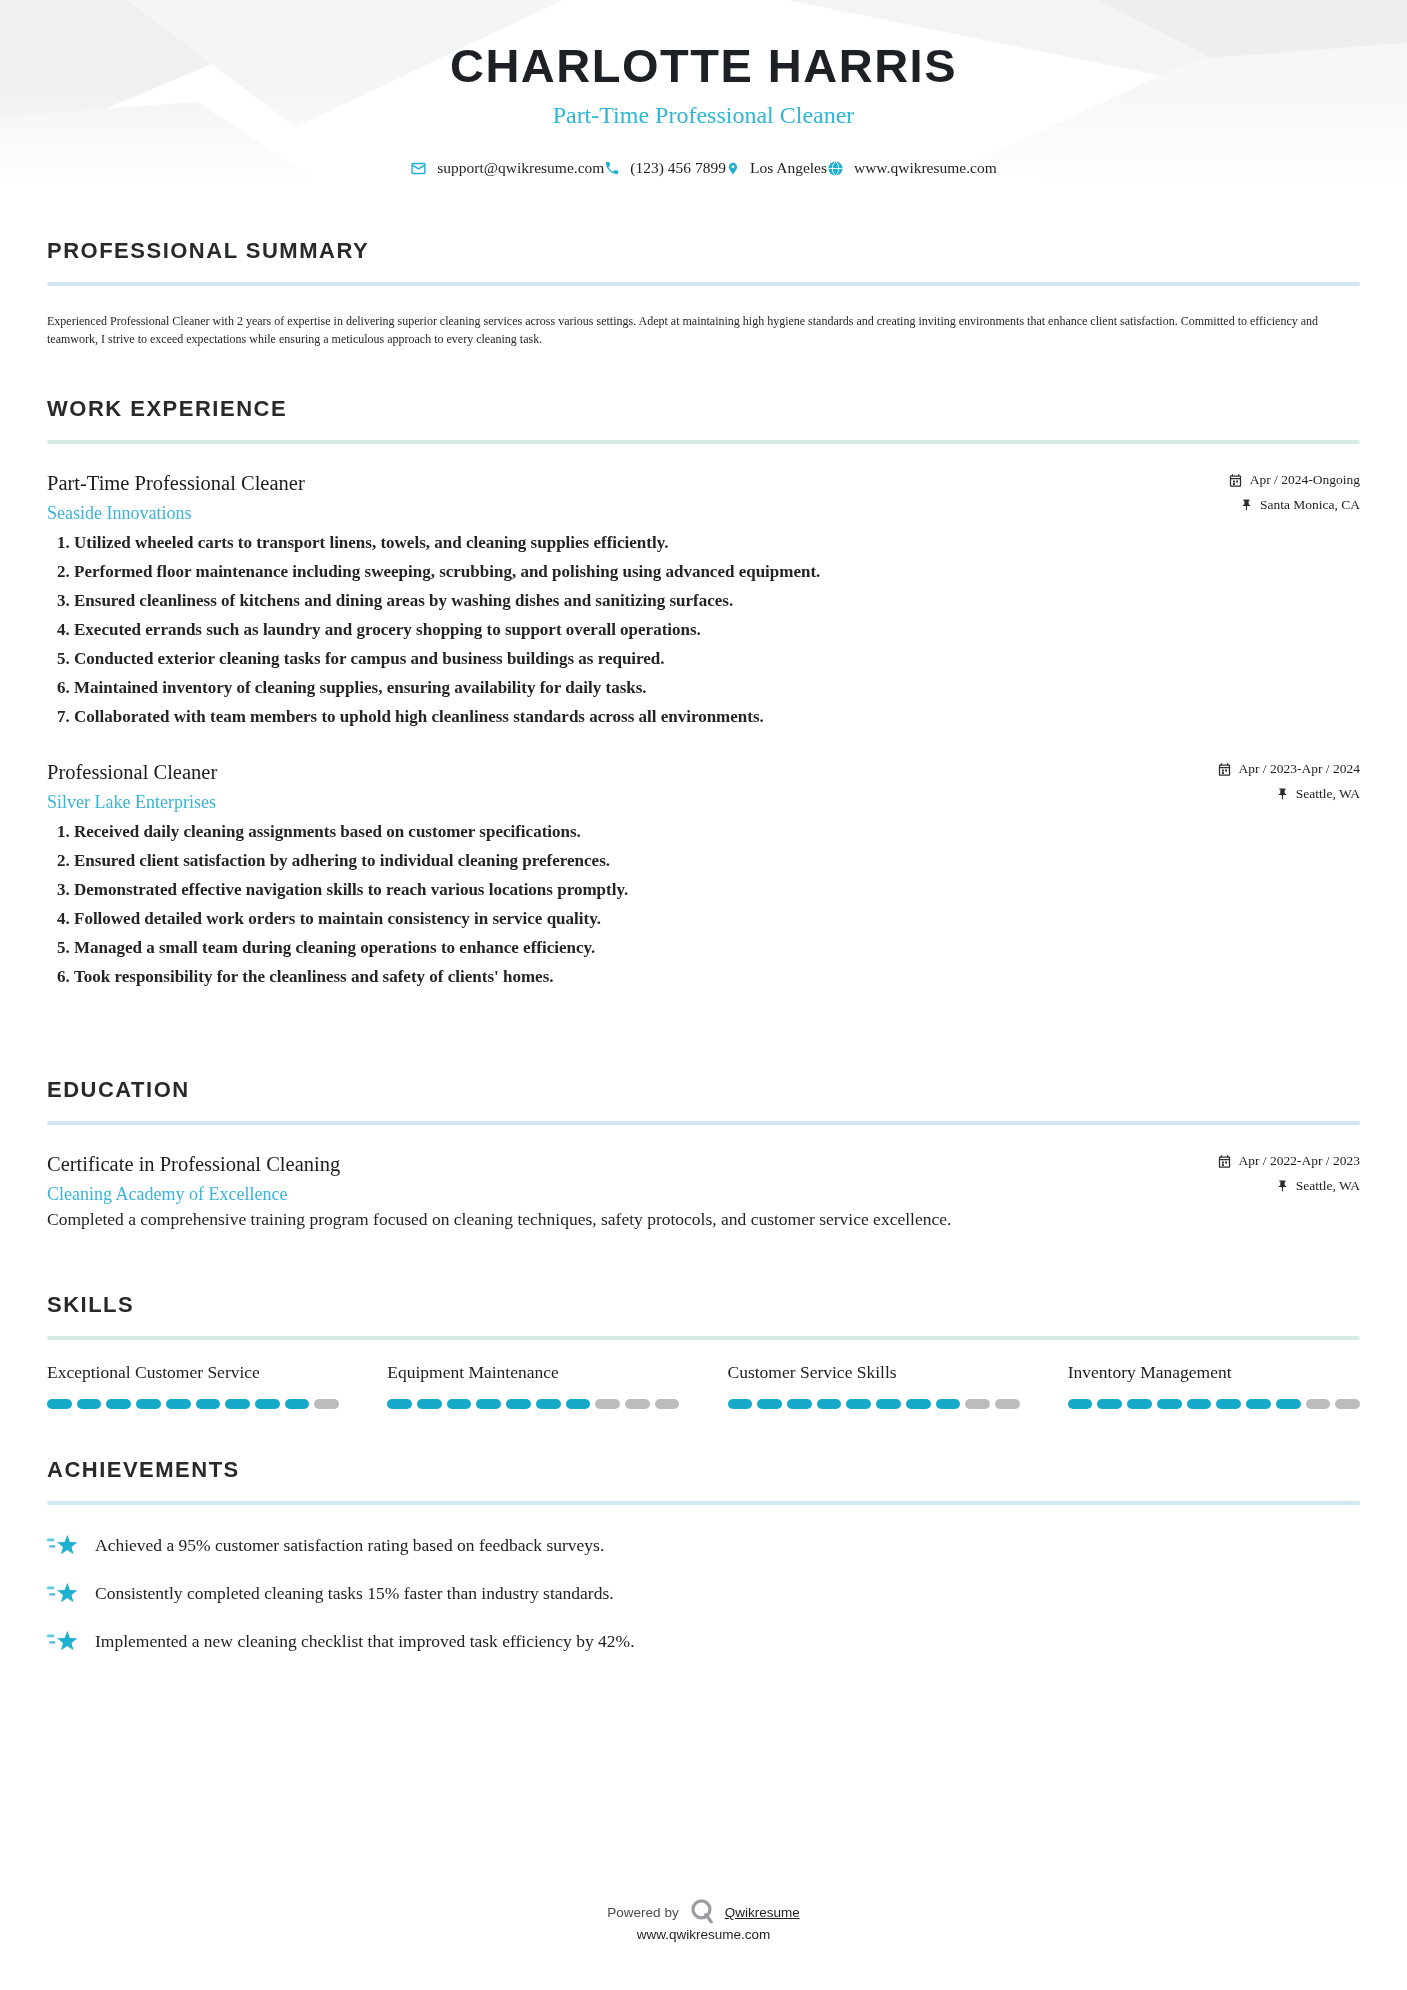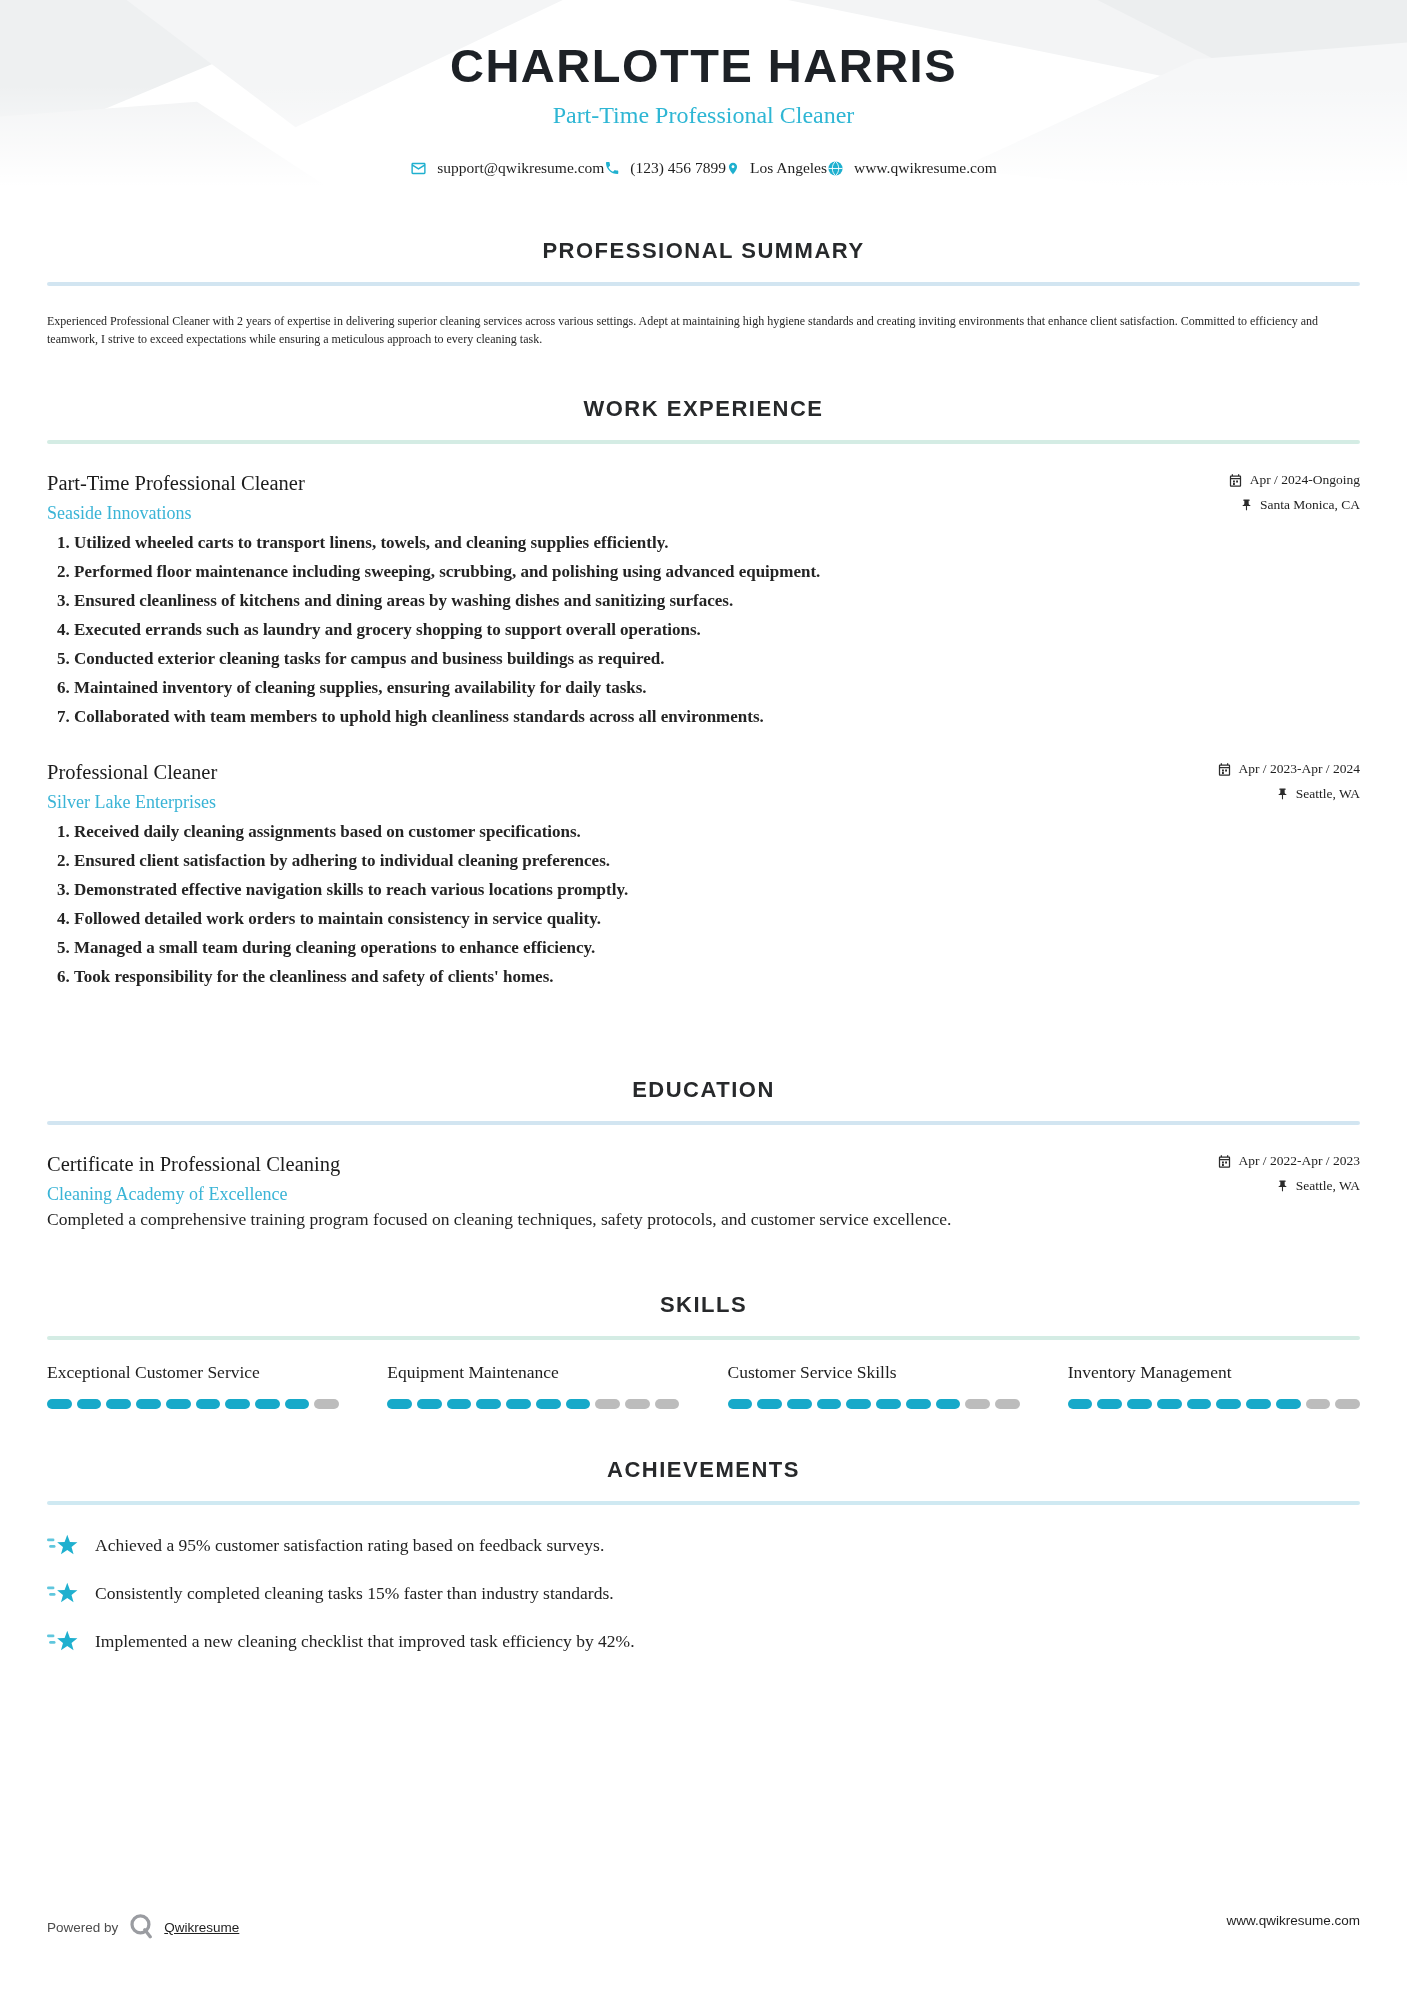--- a/index.html
+++ b/index.html
@@ -31,21 +31,21 @@
   .person-title{margin-top:13px;font-size:24px;color:#2eb6d4;}
   .contact-row{
     margin-top:30px;display:flex;justify-content:center;align-items:center;
     font-size:15.5px;color:#1f1f1f;
   }
   .contact-item{display:flex;align-items:center;gap:10px;}
   .contact-item svg{display:block;}
   
   .content{margin:0 47px;}
   .sec-heading{
-    margin:0;text-align:center;font-family:"Liberation Sans","DejaVu Sans",sans-serif;
+    margin:0;font-family:"Liberation Sans","DejaVu Sans",sans-serif;
     font-size:22px;font-weight:700;letter-spacing:1.5px;color:#27292b;
   }
   .rule{height:4px;margin-top:18px;border-radius:2px;}
   .rule-blue{background:#d2e5f1;}
   .rule-teal{background:#d4ece4;}
   .rule-cyan{background:#cfe9f2;}
   .section-summary{margin-top:26px;}
   .summary-text{margin-top:26px;font-size:12px;line-height:1.52;color:#262626;}
   
   .section-work{margin-top:48px;}
@@ -71,22 +71,22 @@
   .skill-bar .seg-on{background:#17a9c9;}
   
   .section-achievements{margin-top:48px;}
   .ach-list{margin-top:26px;}
   .ach-row{display:flex;align-items:center;gap:16px;margin-bottom:20px;}
   .ach-row svg{flex:0 0 auto;display:block;}
   .ach-text{font-size:17.5px;color:#222222;}
   
   .footer{
     position:absolute;left:47px;right:47px;bottom:48px;
-    display:flex;justify-content:space-between;align-items:flex-start;
-    font-family:"Liberation Sans","DejaVu Sans",sans-serif;font-size:13.5px;color:#1f1f1f;
+    display:flex;justify-content:space-between;align-items:center;
+    font-family:"Liberation Sans","DejaVu Sans",sans-serif;font-size:13.5px;color:#1f1f1f;flex-direction:column;
   }
   .footer-left{display:flex;align-items:center;gap:10px;}
   .powered-by{color:#4c4c4c;}
   .brand-link{color:#1f1f1f;text-decoration:underline;}
   .footer-site{color:#1f1f1f;}
 </style>
 </head>
 <body>
 
 <div class="page">

